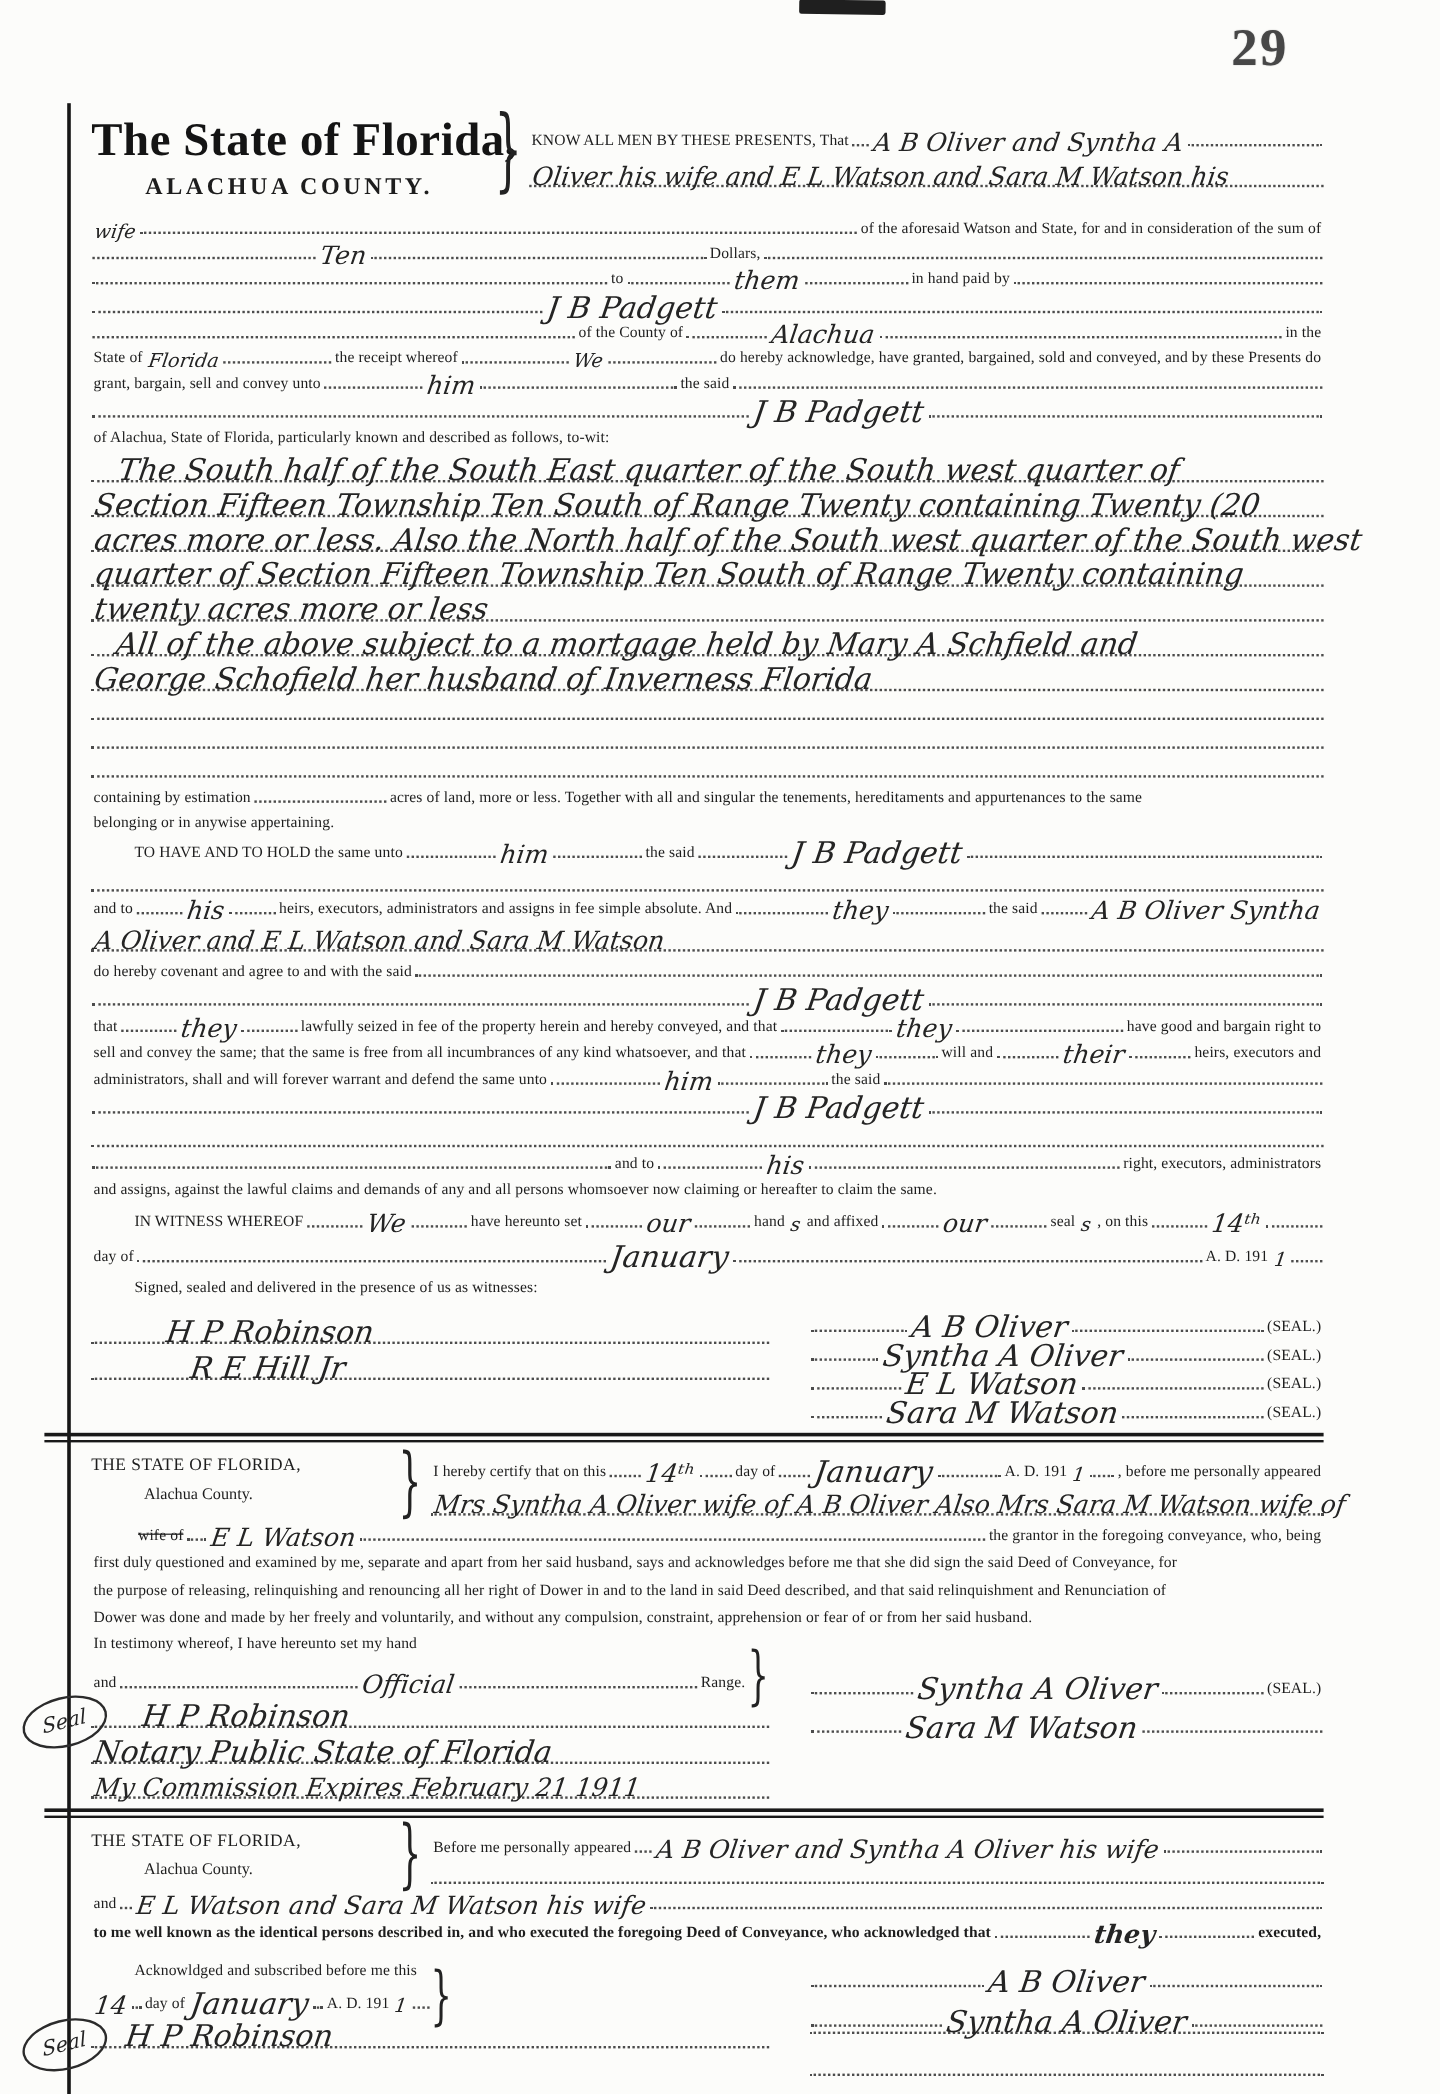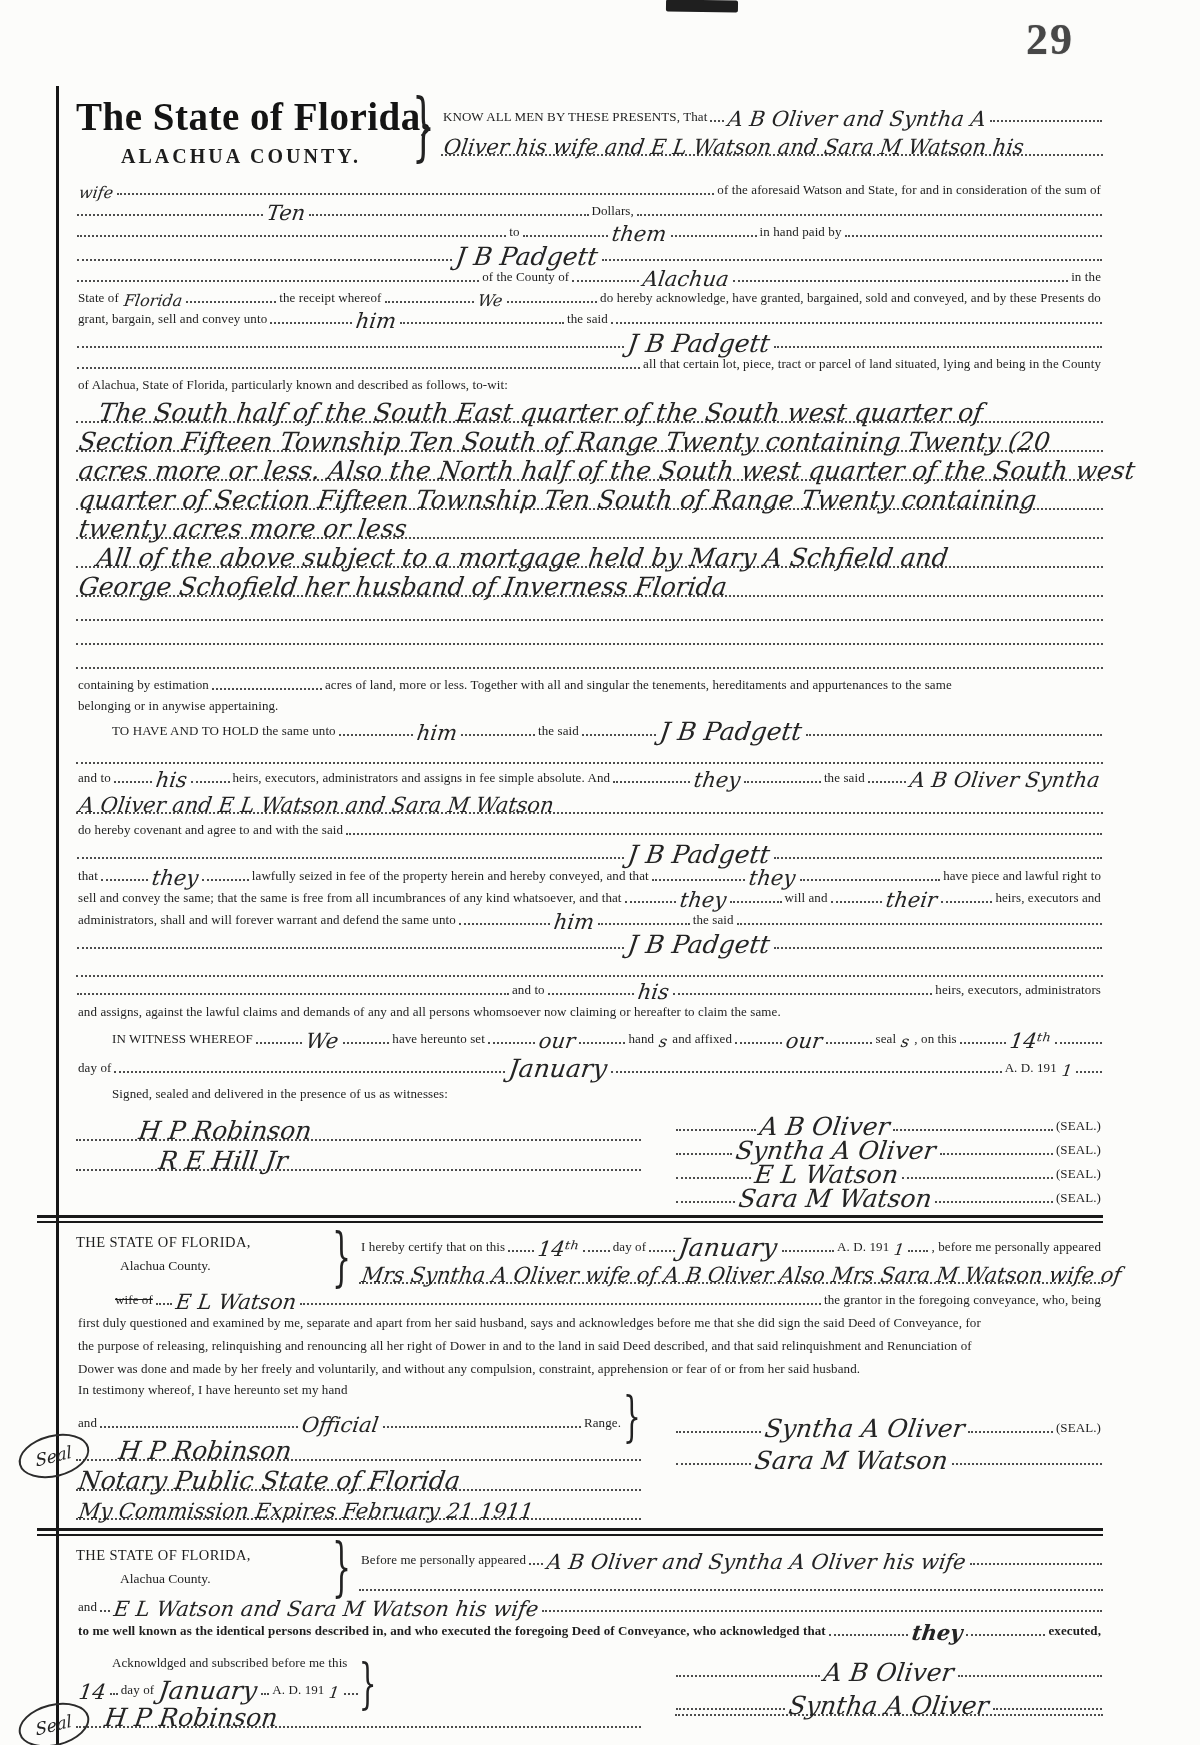--- a/index.html
+++ b/index.html
@@ -128,24 +128,20 @@
           <span class="dots" style="flex-grow: 2;"></span>
           <span class="pt">the said</span>
           <span class="dots" style="flex-grow: 6;"></span>
         </div>
         <div class="line" style="height: 24px;">
           <span class="dots" style="flex-grow: 5;"></span>
           <span class="hw lg">J B Padgett</span>
           <span class="dots" style="flex-grow: 3;"></span>
         </div>
         <div class="line">
-          <span class="dots" style="flex-grow: 4;"></span>
-          <span class="pt">all that certain lot, piece, tract or parcel of land situated, lying and being in the County</span>
-        </div>
-        <div class="line">
           <span class="pt">of Alachua, State of Florida, particularly known and described as follows, to-wit:</span>
         </div>
         <div class="line ruled" style="height: 27px; padding-left: 20px;">
           <span class="hw lg">The South half of the South East quarter of the South west quarter of</span>
         </div>
         <div class="line ruled" style="height: 27px;">
           <span class="hw lg">Section Fifteen Township Ten South of Range Twenty containing Twenty (20</span>
         </div>
         <div class="line ruled" style="height: 27px;">
           <span class="hw lg">acres more or less. Also the North half of the South west quarter of the South west</span>
@@ -211,21 +207,21 @@
         </div>
         <div class="line" style="height: 22px;">
           <span class="pt">that</span>
           <span class="dots" style="flex-grow: 1;"></span>
           <span class="hw md">they</span>
           <span class="dots" style="flex-grow: 1;"></span>
           <span class="pt">lawfully seized in fee of the property herein and hereby conveyed, and that</span>
           <span class="dots" style="flex-grow: 2;"></span>
           <span class="hw md">they</span>
           <span class="dots" style="flex-grow: 3;"></span>
-          <span class="pt">have piece and lawful right to</span>
+          <span class="pt">have good and bargain right to</span>
         </div>
         <div class="line" style="height: 22px;">
           <span class="pt">sell and convey the same; that the same is free from all incumbrances of any kind whatsoever, and that</span>
           <span class="dots" style="flex-grow: 1;"></span>
           <span class="hw md">they</span>
           <span class="dots" style="flex-grow: 1;"></span>
           <span class="pt">will and</span>
           <span class="dots" style="flex-grow: 1;"></span>
           <span class="hw md">their</span>
           <span class="dots" style="flex-grow: 1;"></span>
@@ -244,21 +240,21 @@
           <span class="hw lg">J B Padgett</span>
           <span class="dots" style="flex-grow: 3;"></span>
         </div>
         <div class="line ruled" style="height: 22px;"></div>
         <div class="line" style="height: 22px;">
           <span class="dots" style="flex-grow: 5;"></span>
           <span class="pt">and to</span>
           <span class="dots" style="flex-grow: 1;"></span>
           <span class="hw md">his</span>
           <span class="dots" style="flex-grow: 3;"></span>
-          <span class="pt">heirs, executors, administrators</span>
+          <span class="pt">right, executors, administrators</span>
         </div>
         <div class="line" style="height: 22px;">
           <span class="pt">and assigns, against the lawful claims and demands of any and all persons whomsoever now claiming or hereafter to claim the same.</span>
         </div>
         <div class="line" style="height: 23px; margin-top: 4px; padding-left: 34px;">
           <span class="pt">IN WITNESS WHEREOF</span>
           <span class="dots" style="flex-grow: 1;"></span>
           <span class="hw md">We</span>
           <span class="dots" style="flex-grow: 1;"></span>
           <span class="pt">have hereunto set</span>

